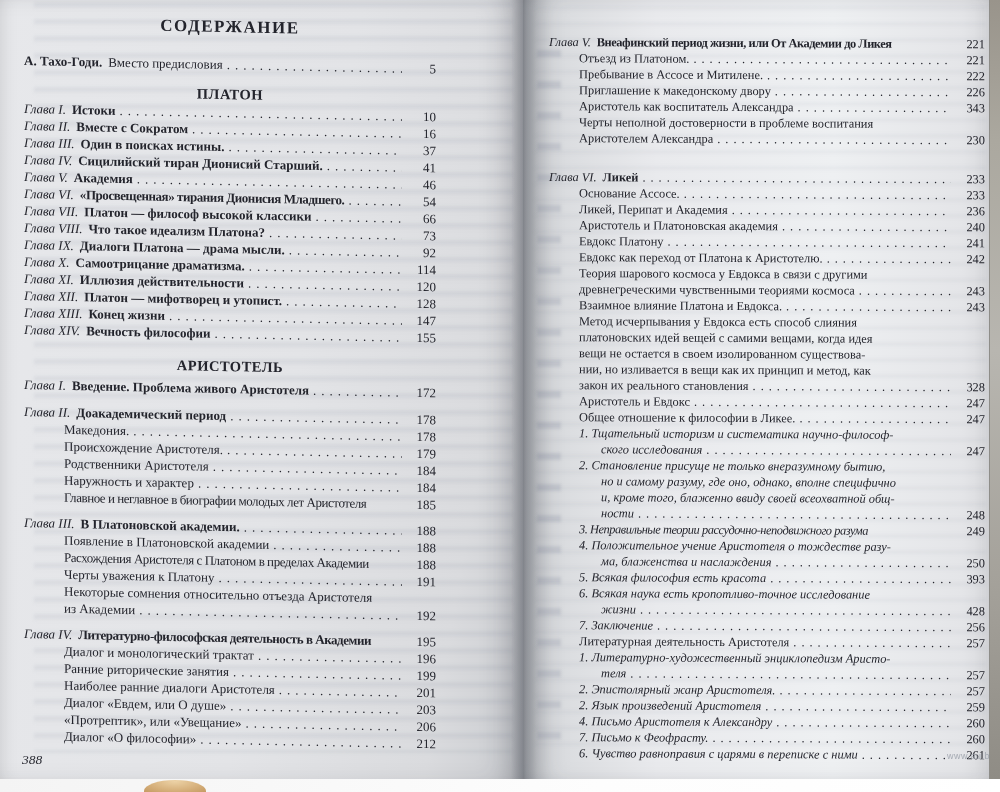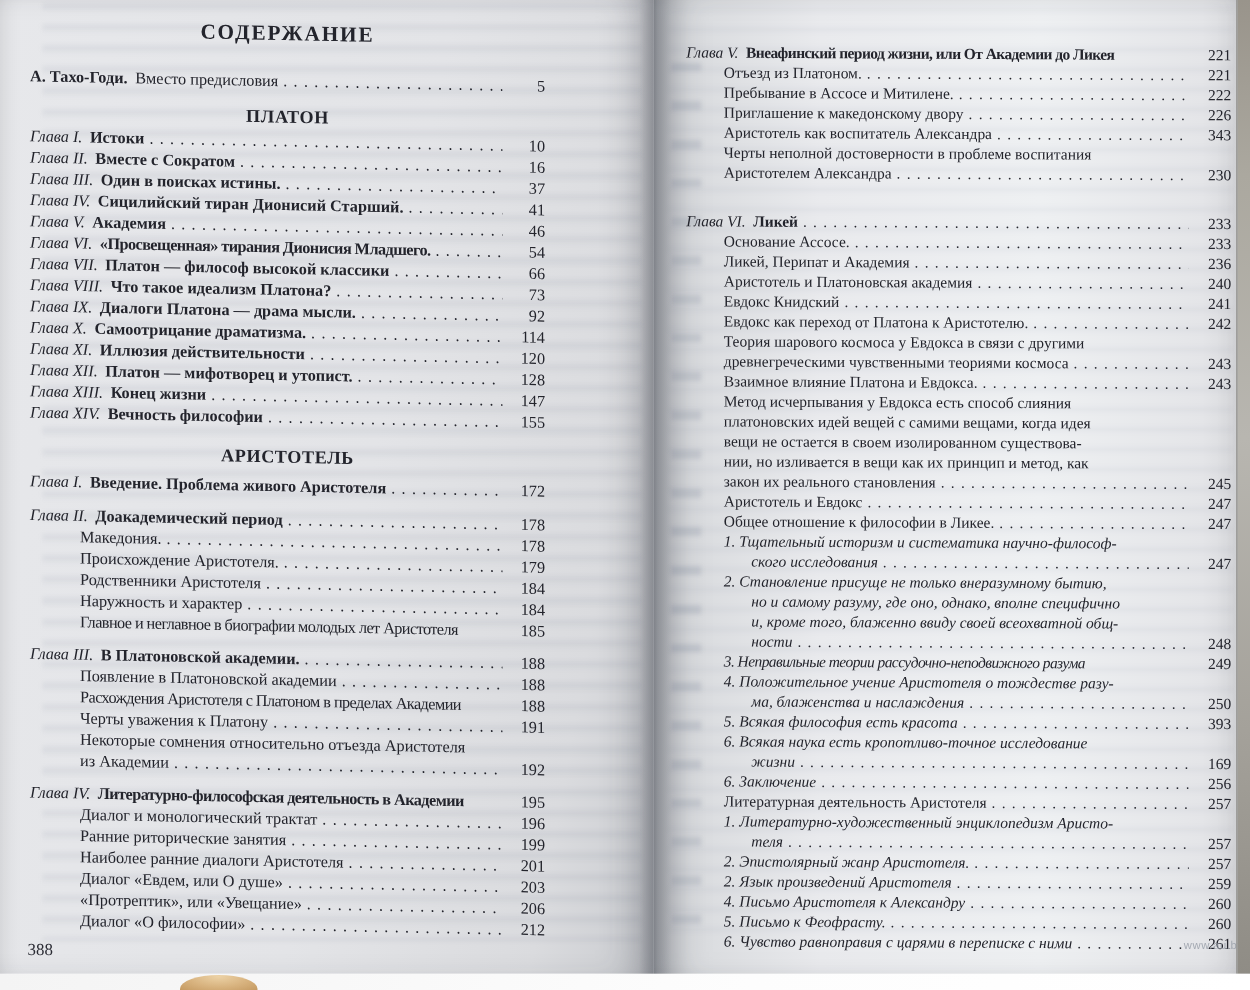--- a/index.html
+++ b/index.html
@@ -41,21 +41,21 @@
   .tight .txt{letter-spacing:-0.45px;}
   .dots{flex:1;overflow:hidden;white-space:nowrap;min-width:6px;font-style:normal;font-weight:normal;}
   .dots::after{content:"..........................................................................................";letter-spacing:5px;margin-left:4px;}
   .fill{flex:1;}
   .num{flex:none;width:34px;text-align:right;font-weight:normal;font-style:normal;}
   .ind1{padding-left:40px;}
   .cr .ind1{padding-left:30px;}
   .cr .ind2{padding-left:52px;}
   .gap{width:100%;}
   .pagenum{position:absolute;font-size:13.5px;color:#2a2b33;}
-  .pn-left{left:22px;top:752px;}
+  .pn-left{left:22px;top:752px;font-style:italic;}
   .pn-right{right:20px;top:785px;font-weight:bold;}
   .watermark{position:absolute;right:5px;top:751px;font-size:9px;color:#9aa0aa;opacity:.85;
       font-family:"Liberation Sans","DejaVu Sans",sans-serif;letter-spacing:.5px;}
   .desk{position:absolute;left:0;right:0;bottom:0;height:13px;background:linear-gradient(to right,#f4f4f4,#fdfdfd 60%,#ffffff);}
   .desk-object{position:absolute;left:144px;bottom:0;width:62px;height:12px;filter:blur(.6px);
       border-radius:55% 55% 0 0/100% 100% 0 0;background:radial-gradient(ellipse at 50% 10%,#ecd2a6 0%,#d8b37f 55%,#c59a62 100%);}
 </style>
 </head>
 <body>
 
@@ -331,21 +331,21 @@
               <span class="txt">Ликей, Перипат и Академия</span>
               <span class="dots"></span>
               <span class="num">236</span>
             </div>
             <div class="row ind1">
               <span class="txt">Аристотель и Платоновская академия</span>
               <span class="dots"></span>
               <span class="num">240</span>
             </div>
             <div class="row ind1">
-              <span class="txt">Евдокс Книдский</span>
+              <span class="txt">Евдокс Платону</span>
               <span class="dots"></span>
               <span class="num">241</span>
             </div>
             <div class="row ind1">
               <span class="txt">Евдокс как переход от Платона к Аристотелю.</span>
               <span class="dots"></span>
               <span class="num">242</span>
             </div>
             <div class="row ind1">
               <span class="txt">Теория шарового космоса у Евдокса в связи с другими</span>
@@ -373,21 +373,21 @@
               <span class="txt">вещи не остается в своем изолированном существова-</span>
               <span class="fill"></span>
             </div>
             <div class="row ind1">
               <span class="txt">нии, но изливается в вещи как их принцип и метод, как</span>
               <span class="fill"></span>
             </div>
             <div class="row ind1">
               <span class="txt">закон их реального становления</span>
               <span class="dots"></span>
-              <span class="num">245</span>
+              <span class="num">328</span>
             </div>
             <div class="row ind1">
               <span class="txt">Аристотель и Евдокс</span>
               <span class="dots"></span>
               <span class="num">247</span>
             </div>
             <div class="row ind1">
               <span class="txt">Общее отношение к философии в Ликее.</span>
               <span class="dots"></span>
               <span class="num">247</span>
@@ -437,24 +437,24 @@
               <span class="dots"></span>
               <span class="num">393</span>
             </div>
             <div class="row ind1 it">
               <span class="txt">6. Всякая наука есть кропотливо-точное исследование</span>
               <span class="fill"></span>
             </div>
             <div class="row ind2 it">
               <span class="txt">жизни</span>
               <span class="dots"></span>
-              <span class="num">169</span>
-            </div>
-            <div class="row ind1 it">
-              <span class="txt">6. Заключение</span>
+              <span class="num">428</span>
+            </div>
+            <div class="row ind1 it">
+              <span class="txt">7. Заключение</span>
               <span class="dots"></span>
               <span class="num">256</span>
             </div>
             <div class="row ind1">
               <span class="txt">Литературная деятельность Аристотеля</span>
               <span class="dots"></span>
               <span class="num">257</span>
             </div>
             <div class="row ind1 it">
               <span class="txt">1. Литературно-художественный энциклопедизм Аристо-</span>
@@ -474,21 +474,21 @@
               <span class="txt">2. Язык произведений Аристотеля</span>
               <span class="dots"></span>
               <span class="num">259</span>
             </div>
             <div class="row ind1 it">
               <span class="txt">4. Письмо Аристотеля к Александру</span>
               <span class="dots"></span>
               <span class="num">260</span>
             </div>
             <div class="row ind1 it">
-              <span class="txt">5. Письмо к Феофрасту.</span>
+              <span class="txt">7. Письмо к Феофрасту.</span>
               <span class="dots"></span>
               <span class="num">260</span>
             </div>
             <div class="row ind1 it">
               <span class="txt">6. Чувство равноправия с царями в переписке с ними</span>
               <span class="dots"></span>
               <span class="num">261</span>
             </div>
           </div>
       </div>

